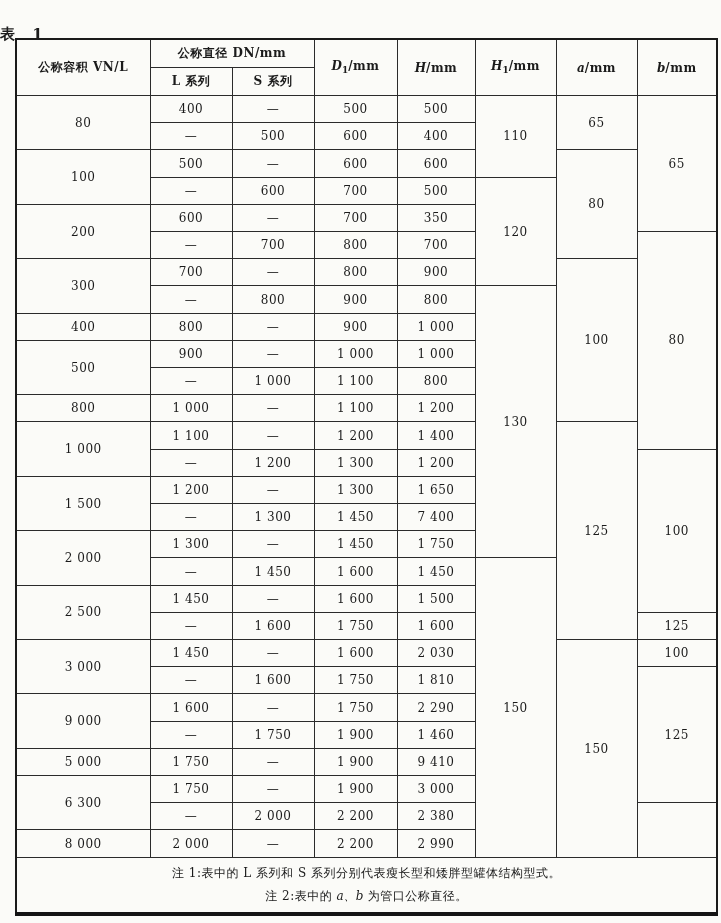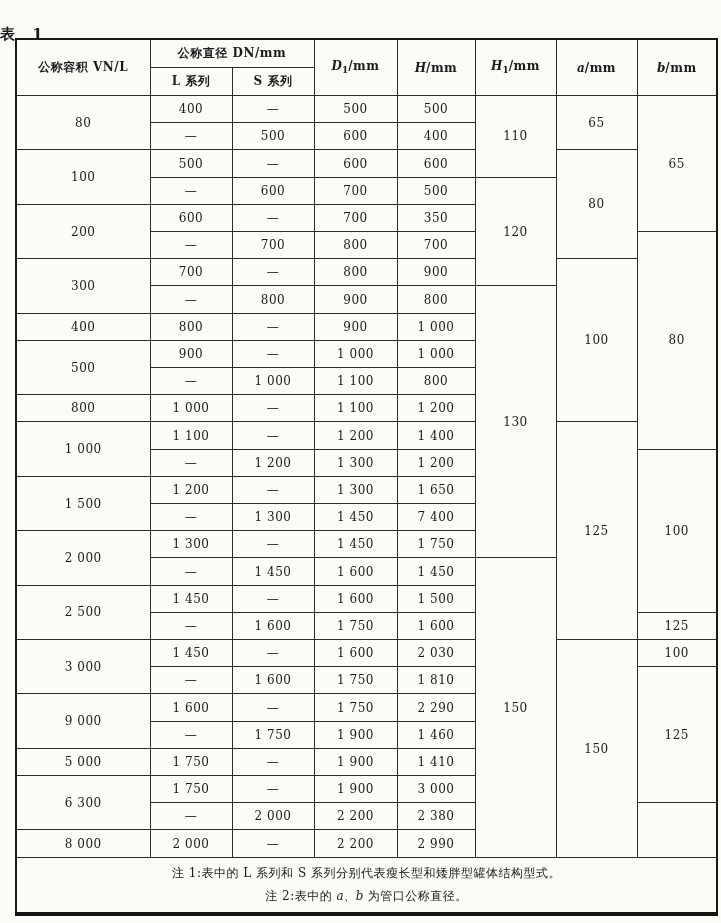--- a/index.html
+++ b/index.html
@@ -247,21 +247,21 @@
         <td>—</td>
         <td>1 750</td>
         <td>1 900</td>
         <td>1 460</td>
       </tr>
       <tr>
         <td>5 000</td>
         <td>1 750</td>
         <td>—</td>
         <td>1 900</td>
-        <td>1 410</td>
+        <td>9 410</td>
       </tr>
       <tr>
         <td rowspan="2">6 300</td>
         <td>1 750</td>
         <td>—</td>
         <td>1 900</td>
         <td>3 000</td>
       </tr>
       <tr>
         <td>—</td>

